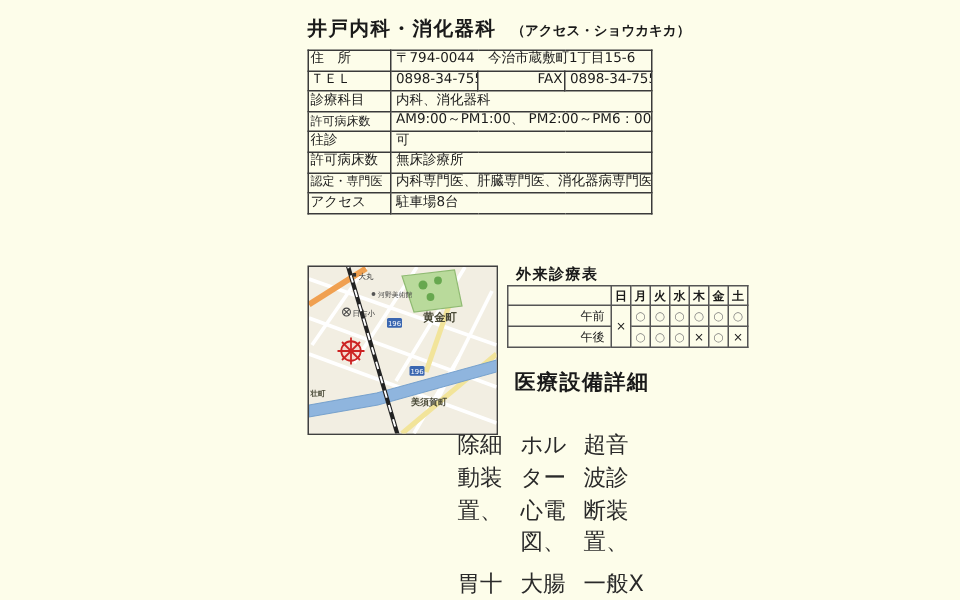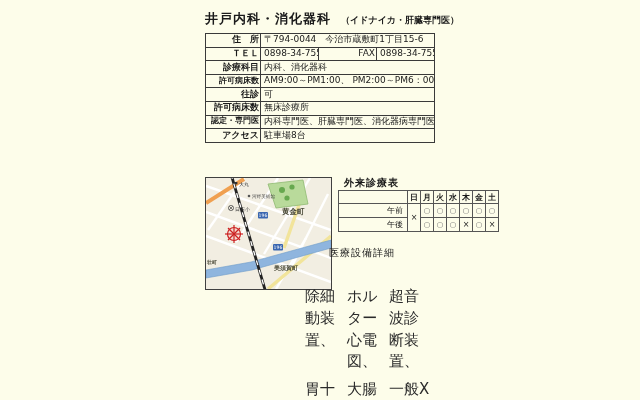--- a/index.html
+++ b/index.html
@@ -7,51 +7,51 @@
           font-family:"DejaVu Sans",sans-serif;color:#1a1a1a;}
   
   .title-row{position:absolute;left:205px;top:8px;white-space:nowrap;}
   .title-main{font-size:13px;font-weight:bold;letter-spacing:1px;}
   .title-kana{font-size:9px;font-weight:bold;margin-left:10px;}
   
   table.info{position:absolute;left:205px;top:33px;width:230px;border-collapse:collapse;
              font-size:9px;table-layout:fixed;}
   table.info td{border:1px solid #3a3a3a;height:12.6px;padding:0 3px;line-height:1.1;
                 overflow:hidden;white-space:nowrap;}
-  table.info td.lbl{text-align:right;width:52px;padding:0 1px;font-weight:bold;}
+  table.info td.lbl{text-align:left;width:52px;padding:0 1px;}
   table.info td.faxlbl{width:22px;text-align:right;padding:0 1px;}
   table.info td.telval{width:104px;}
   
   .map{position:absolute;left:205px;top:177px;width:125px;height:111px;
        border:1px solid #404040;background:#f2eee2;}
   .map svg{display:block;}
   
   .sched-title{position:absolute;left:344px;top:176px;font-size:10px;font-weight:bold;letter-spacing:1px;}
   table.sched{position:absolute;left:338px;top:190px;border-collapse:collapse;background:#fdfdea;}
   table.sched th,table.sched td{border:1px solid #555;font-size:8px;text-align:center;
     vertical-align:middle;padding:0;font-weight:normal;}
   table.sched th{width:12px;height:12px;font-weight:bold;}
   table.sched td.rowlbl{width:24px;font-size:8px;padding-left:44px;}
   table.sched td.mark{width:12px;height:13px;}
   .maru{color:#7a7a7a;font-size:9px;}
   .batsu{color:#222;font-weight:bold;}
   
-  .equip-title{position:absolute;left:329px;top:246px;font-size:10px;font-weight:normal;letter-spacing:1px;}
+  .equip-title{position:absolute;left:343px;top:246px;font-size:14px;font-weight:bold;letter-spacing:1px;}
   .equip-grid{position:absolute;left:305px;top:259px;width:128px;display:grid;
               grid-template-columns:40px 40px 44px;column-gap:2px;row-gap:6px;
               font-size:15px;line-height:1.45;color:#2a2a2a;margin-top:27px;}
   .equip-item{word-break:break-all;}
 </style>
 </head>
 <body>
 
 <div class="canvas">
 
   <div class="title-row">
-    <span class="title-main">井戸内科・消化器科</span><span class="title-kana">（イドナイカ・肝臓専門医）</span>
+    <span class="title-main">井戸内科・消化器科</span><span class="title-kana">（アクセス・ショウカキカ）</span>
   </div>
 
   <table class="info">
     <tbody>
         <tr>
       <td class="lbl">住　所</td>
       <td colspan="3">〒794-0044　今治市蔵敷町1丁目15-6</td>
     </tr>
     <tr>
       <td class="lbl">ＴＥＬ</td>

